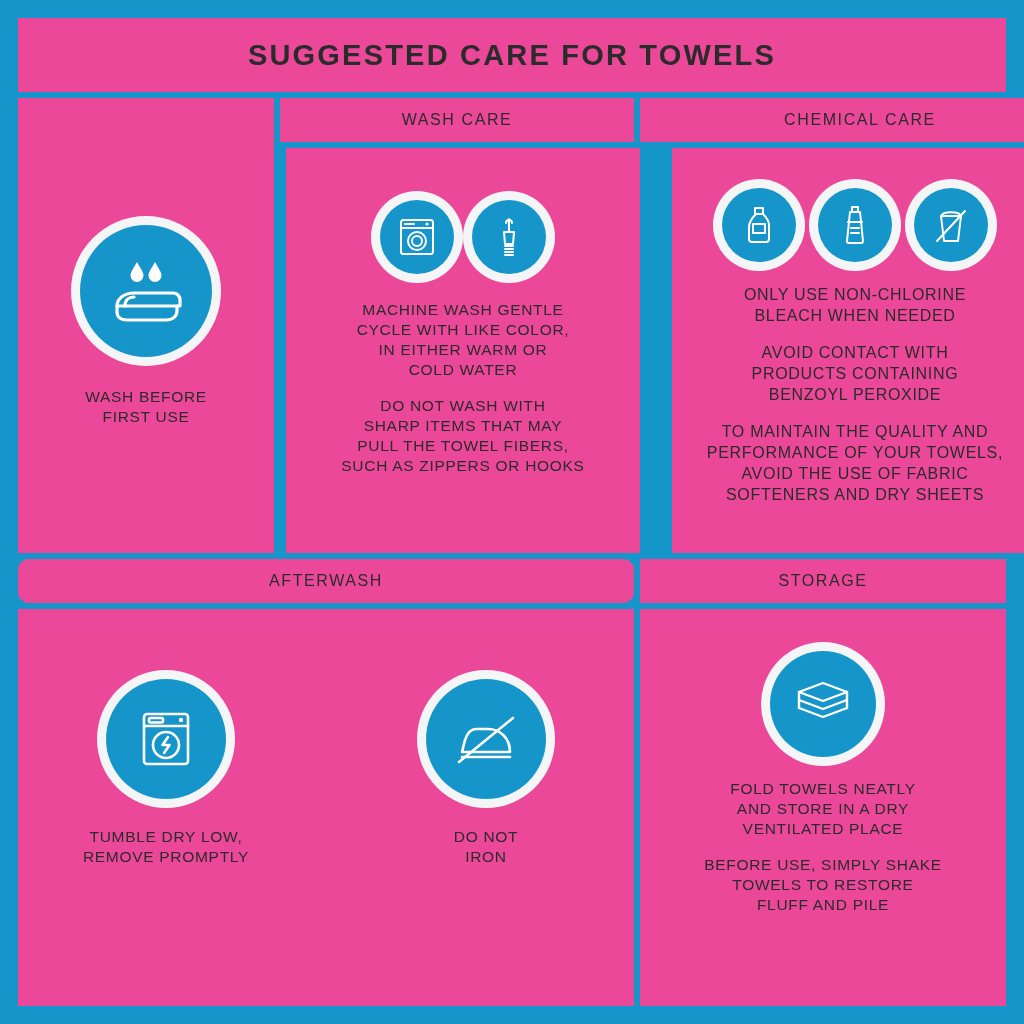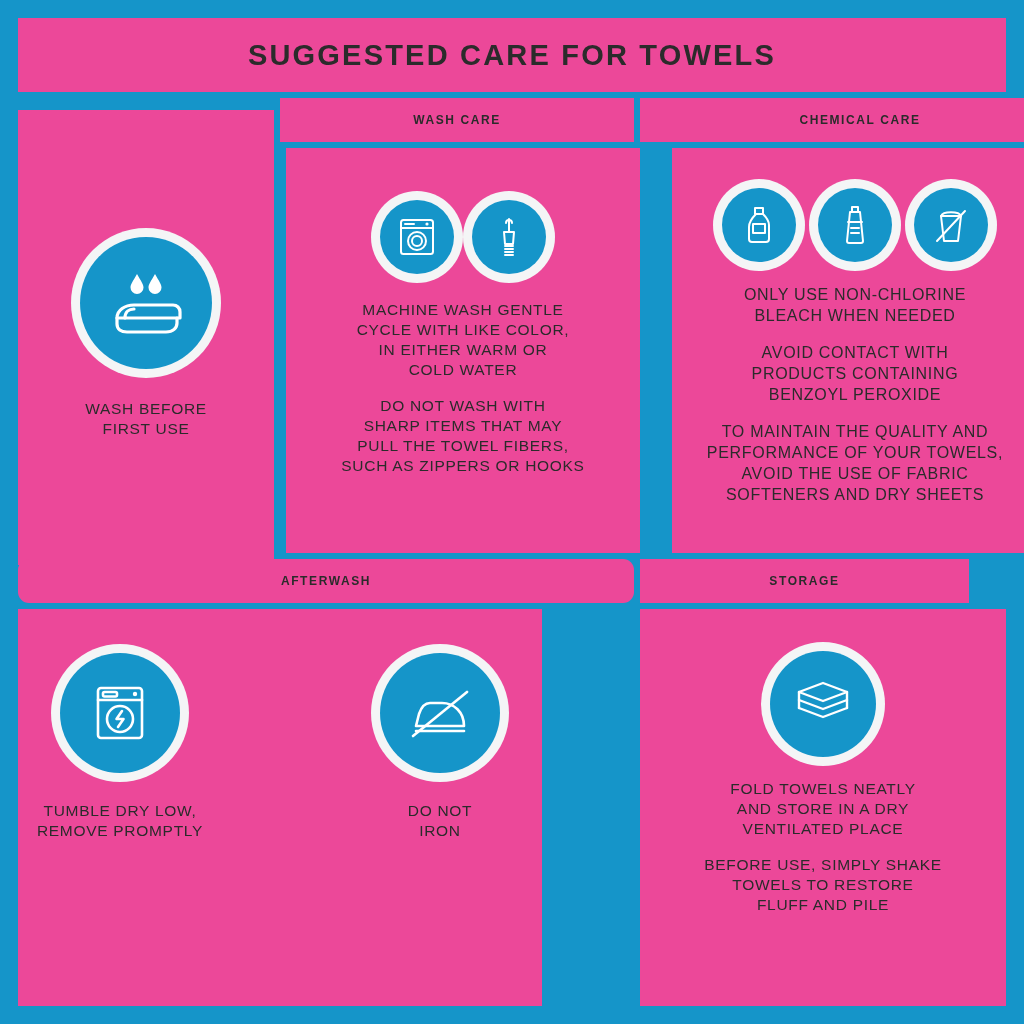--- a/index.html
+++ b/index.html
@@ -54,24 +54,24 @@
   }
 
   
   .hdr {
     display: flex;
     align-items: center;
     justify-content: center;
     height: 44px;
   }
   .hdr-text {
-    font-size: 12px;
+    font-size: 16px;
     letter-spacing: 1.6px;
     color: #2b2b2b;
-    font-weight: bold;
+    font-weight: normal;
     text-transform: uppercase;
   }
 
   
   .body-cell {
     display: flex;
     flex-direction: column;
     align-items: center;
     box-sizing: border-box;
   }
@@ -121,21 +121,21 @@
     <div class="title-text">SUGGESTED CARE FOR TOWELS</div>
   </div>
 
   <div class="cell hdr" style="left:262px; top:80px; width:354px; height:44px;">
     <span class="hdr-text">WASH CARE</span>
   </div>
   <div class="cell hdr" style="left:622px; top:80px; width:440px; height:44px;">
     <span class="hdr-text">CHEMICAL CARE</span>
   </div>
 
-  <div class="cell body-cell" style="left:0; top:92px; width:256px; height:455px; justify-content:center;">
+  <div class="cell body-cell" style="left:0; top:80px; width:256px; height:455px; justify-content:center;">
     <div class="icon-row">
       <div class="circle" style="width:132px;height:132px;">
         <svg width="86" height="86" viewBox="0 0 86 86">
           <g fill="none" stroke="#ffffff" stroke-width="3.2" stroke-linecap="round" stroke-linejoin="round">
             <path d="M34 14 C30 21 27.5 24.5 27.5 27.5 a6.5 6.5 0 0 0 13 0 C40.5 24.5 38 21 34 14 Z" fill="#ffffff" stroke="none"></path>
             <path d="M52 14 C48 21 45.5 24.5 45.5 27.5 a6.5 6.5 0 0 0 13 0 C58.5 24.5 56 21 52 14 Z" fill="#ffffff" stroke="none"></path>
             <path d="M14 58 C14 50 22 45 31 45 L70 45 C74 45 77 48 77 52 L77 58 Z"></path>
             <path d="M14 58 L14 64 C14 69 18 72 24 72 L63 72 C70 72 74 68 74 63 L74 58"></path>
             <path d="M22 58 C22 52 26 49 31 49"></path>
           </g>
@@ -232,25 +232,25 @@
       <span style="white-space:pre-line;">TO MAINTAIN THE QUALITY AND
 PERFORMANCE OF YOUR TOWELS,
 AVOID THE USE OF FABRIC
 SOFTENERS AND DRY SHEETS</span>
     </div>
   </div>
 
   <div class="cell hdr" style="left:0; top:541px; width:616px; height:44px;border-radius:11px;">
     <span class="hdr-text">AFTERWASH</span>
   </div>
-  <div class="cell hdr" style="left:622px; top:541px; width:329px; height:44px;">
+  <div class="cell hdr" style="left:622px; top:541px; width:366px; height:44px;">
     <span class="hdr-text">STORAGE</span>
   </div>
 
-  <div class="cell" style="left:0; top:591px; width:524px; height:397px; display:flex; align-items:flex-start; justify-content:center; padding-top:44px; box-sizing:border-box;">
+  <div class="cell" style="left:0; top:591px; width:616px; height:397px; display:flex; align-items:flex-start; justify-content:center; padding-top:70px; box-sizing:border-box;">
     <div style="display:flex; flex-direction:row; gap:120px;">
 
       <div style="display:flex; flex-direction:column; align-items:center; width:200px;">
         <div class="circle" style="width:120px;height:120px;">
           <svg width="78" height="78" viewBox="0 0 78 78">
             <g fill="none" stroke="#ffffff" stroke-width="2.6" stroke-linecap="round" stroke-linejoin="round">
               <rect x="17" y="14" width="44" height="50" rx="3"></rect>
               <line x1="17" y1="26" x2="61" y2="26"></line>
               <rect x="22" y="18" width="14" height="4.5" rx="1.5"></rect>
               <circle cx="54" cy="20" r="2.2" fill="#ffffff" stroke="none"></circle>

